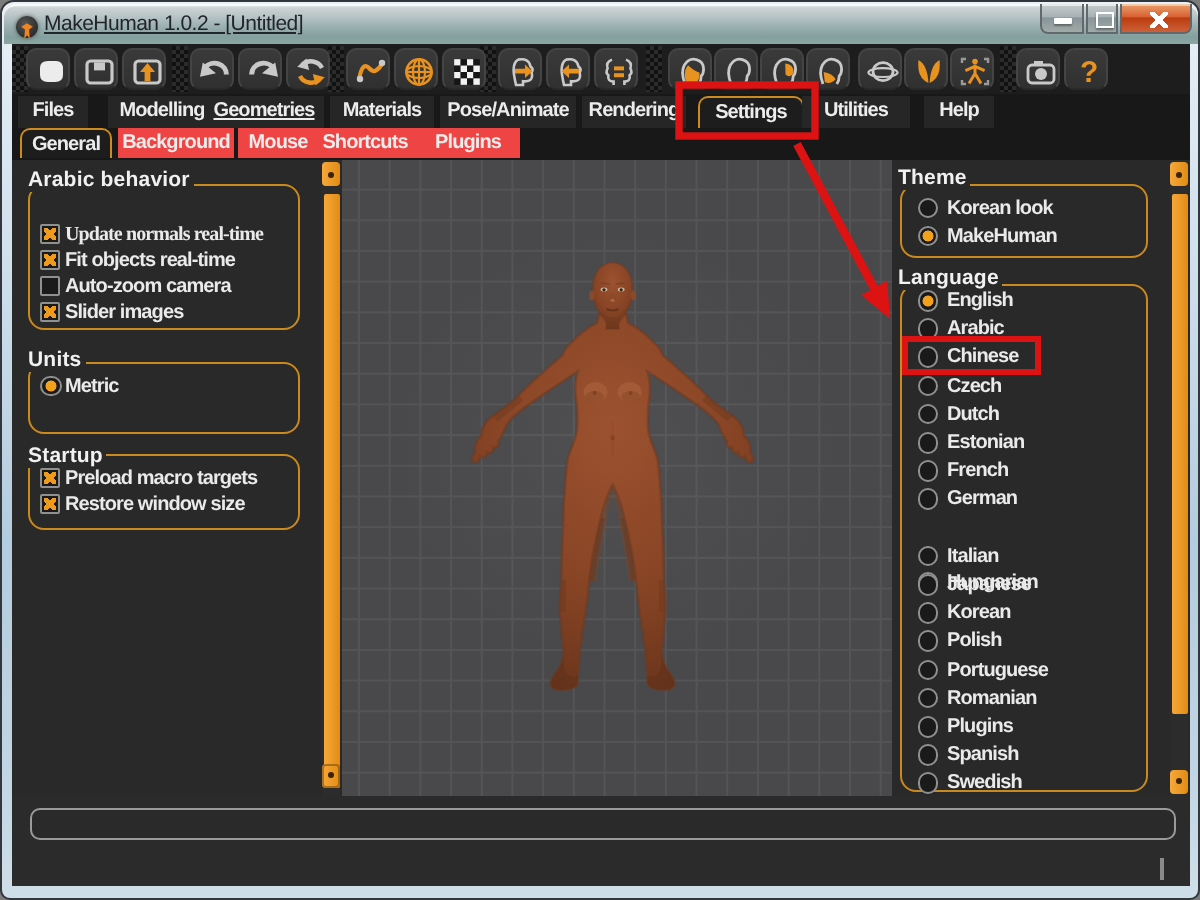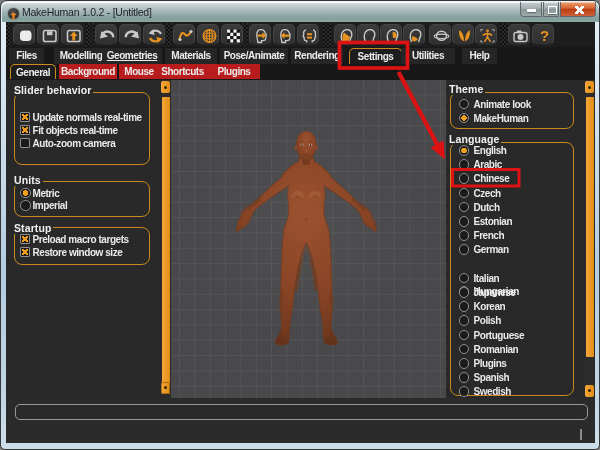--- a/index.html
+++ b/index.html
@@ -4,21 +4,21 @@
 <style>
 html,body{margin:0;padding:0;width:600px;height:450px;overflow:hidden;background:#7b7b7b;}
 *{box-sizing:border-box;}
 body{font-family:"Liberation Sans",sans-serif;}
 #win{position:absolute;left:0;top:0;width:600px;height:450px;border-radius:7px 7px 5px 5px;
   background:linear-gradient(180deg,#e9f0f6 0%,#d3e2ee 25%,#b4ccdf 60%,#c2d6e4 88%,#cfdfe9 100%);
   border:1px solid #31373c;}
 #titlebar{position:absolute;left:1px;top:1px;width:597px;height:20px;border-radius:6px 6px 0 0;
   background:linear-gradient(180deg,#eef1f1 0%,#cdd3d4 10%,#b9c5c6 30%,#9db1b2 55%,#84a09e 82%,#8ba6a2 100%);
   box-shadow:inset 0 1px 0 rgba(255,255,255,.75);}
-#apptitle{position:absolute;left:20px;top:0;line-height:21px;font-size:10.5px;color:#22252a;letter-spacing:-0.25px;}
+#apptitle{position:absolute;left:20px;top:0;line-height:21px;font-size:10.5px;color:#22252a;letter-spacing:-0.25px;text-decoration:underline;}
 #appicon{position:absolute;left:6px;top:5.5px;width:11px;height:11px;border-radius:50%;background:radial-gradient(circle at 40% 35%,#555,#2a2a2a 75%);box-shadow:0 0 2px rgba(0,0,0,.5);}
 
 .wbtn{position:absolute;top:0;height:14.5px;border:1px solid #62696c;border-top:none;}
 #b-min{left:518px;width:22px;border-radius:0 0 0 4px;background:linear-gradient(180deg,#c6ccce,#a8b1b4 45%,#89959a 50%,#a0aaa6);box-shadow:inset 0 1px 0 rgba(255,255,255,.6);}
 #b-max{left:541px;width:16px;background:linear-gradient(180deg,#c6ccce,#a8b1b4 45%,#89959a 50%,#a0aaa6);box-shadow:inset 0 1px 0 rgba(255,255,255,.6);}
 #b-close{left:558px;width:36px;border-radius:0 0 4px 0;background:linear-gradient(180deg,#eba06c,#d96234 45%,#bc3c10 50%,#cc6139);box-shadow:inset 0 1px 0 rgba(255,255,255,.45);}
 #b-min::after{content:"";position:absolute;left:6px;top:7px;width:9px;height:3px;background:#fff;border-radius:0.5px;box-shadow:0 1px 1px rgba(0,0,0,.35);}
 #b-max::after{content:"";position:absolute;left:4px;top:3.5px;width:7px;height:6px;border:1.8px solid #fff;box-shadow:0 1px 1px rgba(0,0,0,.35);}
 #b-close::before{content:"";position:absolute;left:13.5px;top:3.5px;width:9px;height:8px;
  background:linear-gradient(45deg,transparent 41%,#fff 41% 59%,transparent 59%),linear-gradient(-45deg,transparent 41%,#fff 41% 59%,transparent 59%);}
@@ -27,21 +27,21 @@
 
 #toolbar{position:absolute;left:0;top:0;width:589px;height:25px;background:#1d1d1d;}
 .tsep{position:absolute;top:1px;height:23px;width:8px;
  background-image:repeating-conic-gradient(#2b2b2b 0 25%,#111111 0 50%);background-size:4px 4px;}
 .tbtn{position:absolute;top:2px;width:22px;height:21px;background:linear-gradient(180deg,#3a3a3a,#303030);border-radius:5px;border:1px solid #444;border-bottom-color:#2a2a2a;}
 .tbtn svg{position:absolute;left:2px;top:2px;}
 
 #tabrow1{position:absolute;left:0;top:25px;width:589px;height:17px;background:#181818;}
 #tabrow2{position:absolute;left:0;top:42px;width:589px;height:15.5px;background:#181818;}
 .tab{position:absolute;top:1px;height:16px;background:#262626;color:#ececec;font-weight:bold;font-size:10px;letter-spacing:-0.45px;text-align:center;line-height:16px;}
-.tab2{position:absolute;top:0px;height:15px;background:#b91c1c;color:#ececec;font-weight:bold;font-size:10px;letter-spacing:-0.45px;text-align:center;line-height:15px;}
+.tab2{position:absolute;top:0px;height:15px;background:#ef4444;color:#ececec;font-weight:bold;font-size:10px;letter-spacing:-0.45px;text-align:center;line-height:15px;}
 .tabsel{background:#1d1d1d;border:1px solid #cd8a1e;border-bottom:none;border-radius:5px 5px 0 0;}
 
 #leftpanel{position:absolute;left:0;top:57.5px;width:165px;height:318px;background:#292929;}
 #viewport{position:absolute;left:164.5px;top:57.5px;width:275px;height:318px;background:#49494c;}
 #rightpanel{position:absolute;left:439.5px;top:57.5px;width:149.5px;height:318px;background:#292929;}
 #bottomstrip{position:absolute;left:0;top:375.5px;width:589px;height:45.5px;background:#2b2b2b;}
 #statusbar{position:absolute;left:9px;top:6.5px;width:573px;height:16px;border:1px solid #9a9a9a;border-radius:5px;background:#2a2a2a;}
 #tick{position:absolute;left:574px;top:31.5px;width:2px;height:11px;background:#8a8a8a;}
 
 #viewport .grid{position:absolute;left:0;top:0;width:100%;height:100%;
@@ -246,43 +246,43 @@
       </div>
     <div id="tabrow2">
         <div class="tab2 tabsel" style="left: 4px; width: 46px;">General</div>
         <div class="tab2" style="left: 53px; width: 58px;">Background</div>
         <div class="tab2" style="left: 113px; width: 40px;">Mouse</div>
         <div class="tab2" style="left: 150px; width: 53px;">Shortcuts</div>
         <div class="tab2" style="left: 202px; width: 52px;">Plugins</div>
       </div>
     <div id="leftpanel">
       <div class="gbox" style="left:8px;top:12px;width:136px;height:73.5px;"></div>
-      <div class="gtitle" style="left:6px;top:4.5px;">Slider behavior</div>
-      <div class="row" style="left:14px;top:31px;width:140px;">
+      <div class="gtitle" style="left:6px;top:4.5px;">Arabic behavior</div>
+      <div class="row" style="left:14px;top:31px;width:140px;font-family:Liberation Serif, serif;">
           <span class="cb on"></span>
           <span class="rlbl">Update normals real-time</span>
         </div>
       <div class="row" style="left:14px;top:44px;width:140px;">
           <span class="cb on"></span>
           <span class="rlbl">Fit objects real-time</span>
         </div>
       <div class="row" style="left:14px;top:57px;width:140px;">
           <span class="cb"></span>
           <span class="rlbl">Auto-zoom camera</span>
+        </div>
+      <div class="row" style="left:14px;top:70.3px;width:140px;">
+          <span class="cb on"></span>
+          <span class="rlbl">Slider images</span>
         </div>
       <div class="gbox" style="left:8px;top:101.5px;width:136px;height:36px;"></div>
       <div class="gtitle" style="left:6px;top:94.5px;">Units</div>
       <div class="row" style="left:14px;top:107px;width:140px;">
           <span class="rd on"></span>
           <span class="rlbl">Metric</span>
         </div>
-      <div class="row" style="left:14px;top:119.5px;width:140px;">
-          <span class="rd"></span>
-          <span class="rlbl">Imperial</span>
-        </div>
       <div class="gbox" style="left:8px;top:147.5px;width:136px;height:38px;"></div>
       <div class="gtitle" style="left:6px;top:142.5px;">Startup</div>
       <div class="row" style="left:14px;top:166.5px;width:140px;">
           <span class="cb on"></span>
           <span class="rlbl">Restore window size</span>
         </div>
       <div class="row" style="left:14px;top:153.5px;width:140px;">
           <span class="cb on"></span>
           <span class="rlbl">Preload macro targets</span>
         </div>
@@ -294,21 +294,21 @@
     </div>
     <div id="viewport">
         <div class="grid"></div>
         <div style="position:absolute;left:0;top:0;width:100%;height:100%;background:radial-gradient(ellipse 60% 50% at 50% 45%,rgba(255,255,255,0.035),rgba(0,0,0,0) 70%);"></div>
       </div>
     <div id="rightpanel">
       <div class="gbox" style="left:4.5px;top:12px;width:124px;height:37px;"></div>
       <div class="gtitle" style="left:1.5px;top:3px;">Theme</div>
       <div class="row" style="left:13px;top:18px;width:115px;">
           <span class="rd"></span>
-          <span class="rlbl" style="left:15px;">Animate look</span>
+          <span class="rlbl" style="left:15px;">Korean look</span>
         </div>
       <div class="row" style="left:13px;top:32.3px;width:115px;">
           <span class="rd on"></span>
           <span class="rlbl" style="left:15px;">MakeHuman</span>
         </div>
       <div class="gbox" style="left:4.5px;top:62.5px;width:124px;height:254px;"></div>
       <div class="gtitle" style="left:1.5px;top:53.5px;">Language</div>
       <div id="langs">
           <div class="row" style="left: 13px; top: 64.5px; width: 115px;">
             <span class="rd on"></span>

